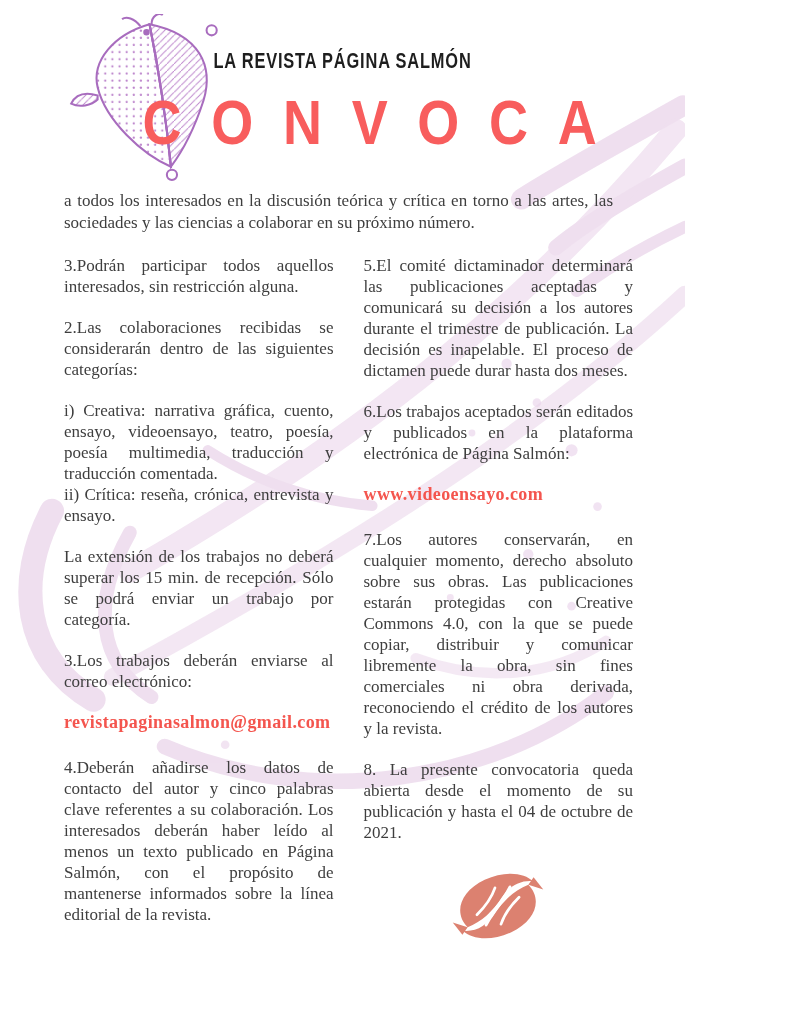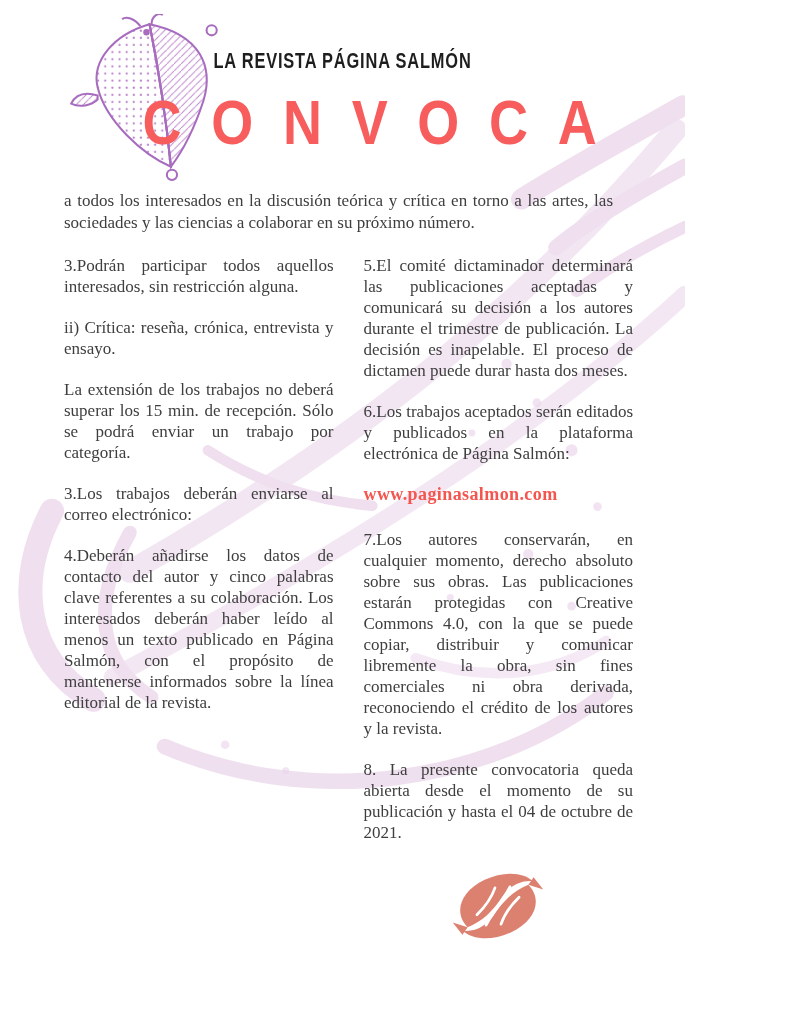--- a/index.html
+++ b/index.html
@@ -158,30 +158,33 @@
     </header>
 
     <section class="intro">
       <p>a todos los interesados en la discusión teórica y crítica en torno a las artes, las sociedades y las ciencias a colaborar en su próximo número.</p>
     </section>
 
     <section class="columns">
 
       <div class="col">
         <p class="b">3.Podrán participar todos aquellos interesados, sin restricción alguna.</p>
+        <p class="b">2.Las colaboraciones recibidas se considerarán dentro de las siguientes categorías:</p>
+        <p class="b tight">i) Creativa: narrativa gráfica, cuento, ensayo, videoensayo, teatro, poesía, poesía multimedia, traducción y traducción comentada.</p>
         <p class="b">ii) Crítica: reseña, crónica, entrevista y ensayo.</p>
         <p class="b">La extensión de los trabajos no deberá superar los 15 min. de recepción. Sólo se podrá enviar un trabajo por categoría.</p>
         <p class="b">3.Los trabajos deberán enviarse al correo electrónico:</p>
+        <p class="link">revistapaginasalmon@gmail.com</p>
         <p class="b">4.Deberán añadirse los datos de contacto del autor y cinco palabras clave referentes a su colaboración. Los interesados deberán haber leído al menos un texto publicado en Página Salmón, con el propósito de mantenerse informados sobre la línea editorial de la revista.</p>
       </div>
 
       <div class="col">
         <p class="b">5.El comité dictaminador determinará las publicaciones aceptadas y comunicará su decisión a los autores durante el trimestre de publicación. La decisión es inapelable. El proceso de dictamen puede durar hasta dos meses.</p>
         <p class="b">6.Los trabajos aceptados serán editados y publicados en la plataforma electrónica de Página Salmón:</p>
-        <p class="link">www.paginasalmon.com</p>
+        <p class="link">www.videoensayo.com</p>
         <p class="b">7.Los autores conservarán, en cualquier momento, derecho absoluto sobre sus obras. Las publicaciones estarán protegidas con Creative Commons 4.0, con la que se puede copiar, distribuir y comunicar libremente la obra, sin fines comerciales ni obra derivada, reconociendo el crédito de los autores y la revista.</p>
         <p class="b">8. La presente convocatoria queda abierta desde el momento de su publicación y hasta el 04 de octubre de 2021.</p>
 
         <div class="logo-wrap">
           
           <svg class="footer-logo" viewBox="0 0 110 84" aria-hidden="true">
             <g transform="rotate(-18 55 42)">
               <g fill="#dc8170">
                 <path d="M16,54 C6,34 20,14 50,10 C74,7 94,16 100,28 C86,22 72,26 61,35 C48,46 32,53 16,54 Z"></path>
                 <path d="M16,54 L2,44 L8,60 Z"></path>

